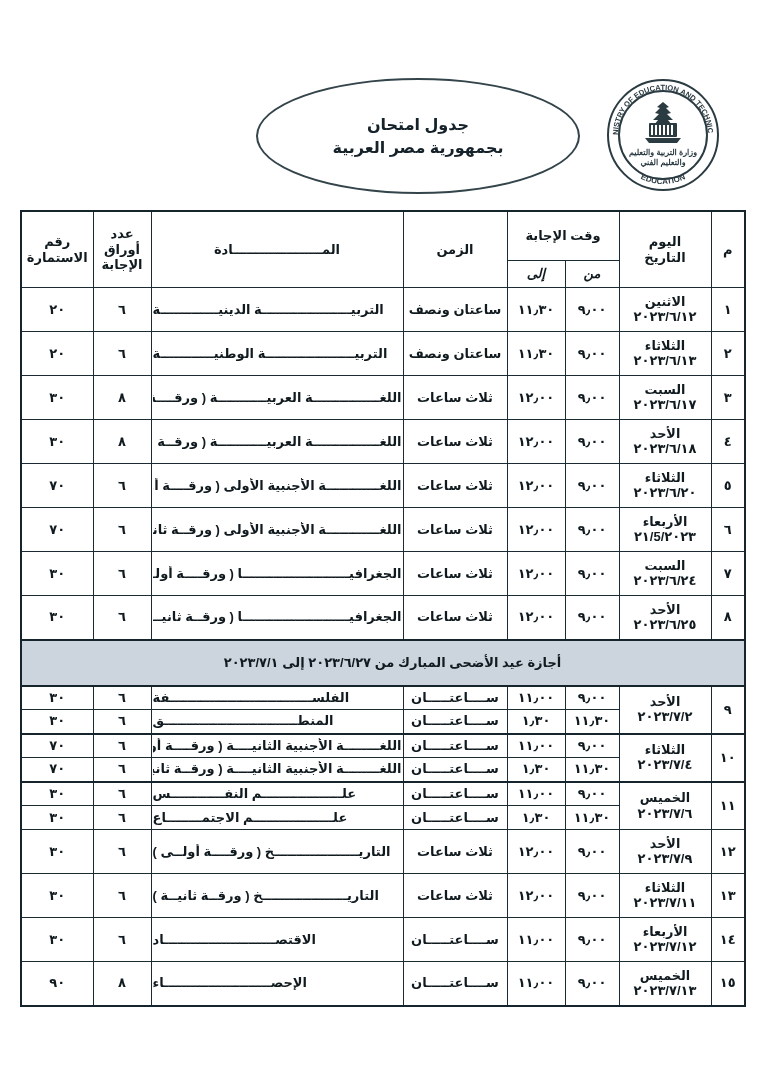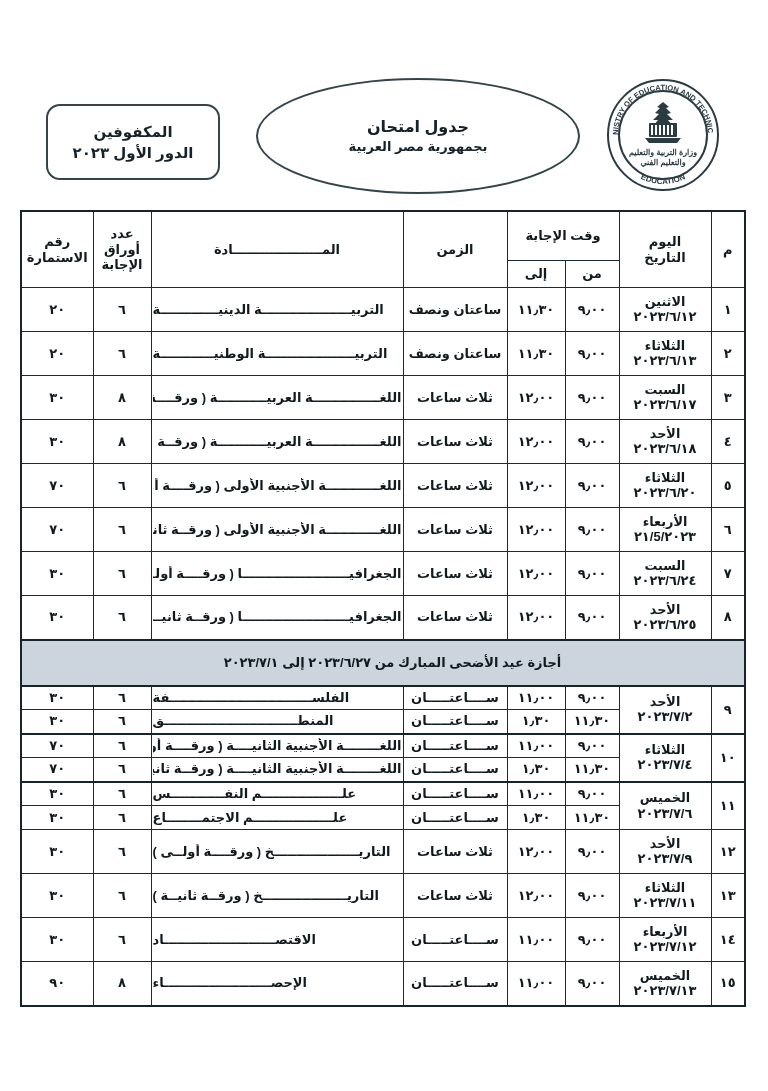--- a/index.html
+++ b/index.html
@@ -61,21 +61,21 @@
   .ellipse div{
     font-size:15.5px;
     font-weight:bold;
     color:#16222a;
     line-height:1.2;
     white-space:nowrap;
     letter-spacing:-0.2px;
   }
   .ellipse div.l1{font-size:16px;}
   .ellipse div.l2{font-size:16px;}
-  .ellipse div.l3{font-size:13px;text-align:right;}
+  .ellipse div.l3{font-size:16px;text-align:right;}
 
   
   .seal{
     position:absolute;
     left:604px;top:76px;
     width:118px;height:118px;
   }
   .seal svg{display:block;width:118px;height:118px;}
 
   
@@ -117,21 +117,21 @@
   thead th{
     height:66px;
     font-size:13.5px;
     padding:3px 2px;
   }
   th.small3{
     font-size:11.5px;
     line-height:1.24;
     white-space:normal;
   }
-  th.sub{height:22px;font-size:13px;}
+  th.sub{height:22px;font-size:13px;font-style:italic;}
   th.tall{height:44px;}
 
   td.day{
     font-size:12.5px;
     line-height:1.3;
     padding:3px 1px;
   }
   td.day .dname{display:block;font-size:12.8px;}
   td.day .ddate{display:block;font-size:13px;}
 
@@ -169,24 +169,20 @@
 
   tr.thick-top td{border-top:2.2px solid #16242b;}
 </style>
 </head>
 <body>
 
 <div class="page">
 
   <div class="header">
 
-    <div class="round-box">
-      <div>المكفوفين</div>
-      <div>الدور الأول ٢٠٢٣</div>
-    </div>
 
     <div class="ellipse">
       <div class="l1">جدول امتحان</div>
       <div class="l3">بجمهورية مصر العربية</div>
     </div>
 
     <div class="seal">
       <svg viewBox="0 0 118 118" xmlns="http://www.w3.org/2000/svg">
         <defs>
           <path id="arcTop" d="M 14,59 A 45,45 0 0 1 104,59"></path>

